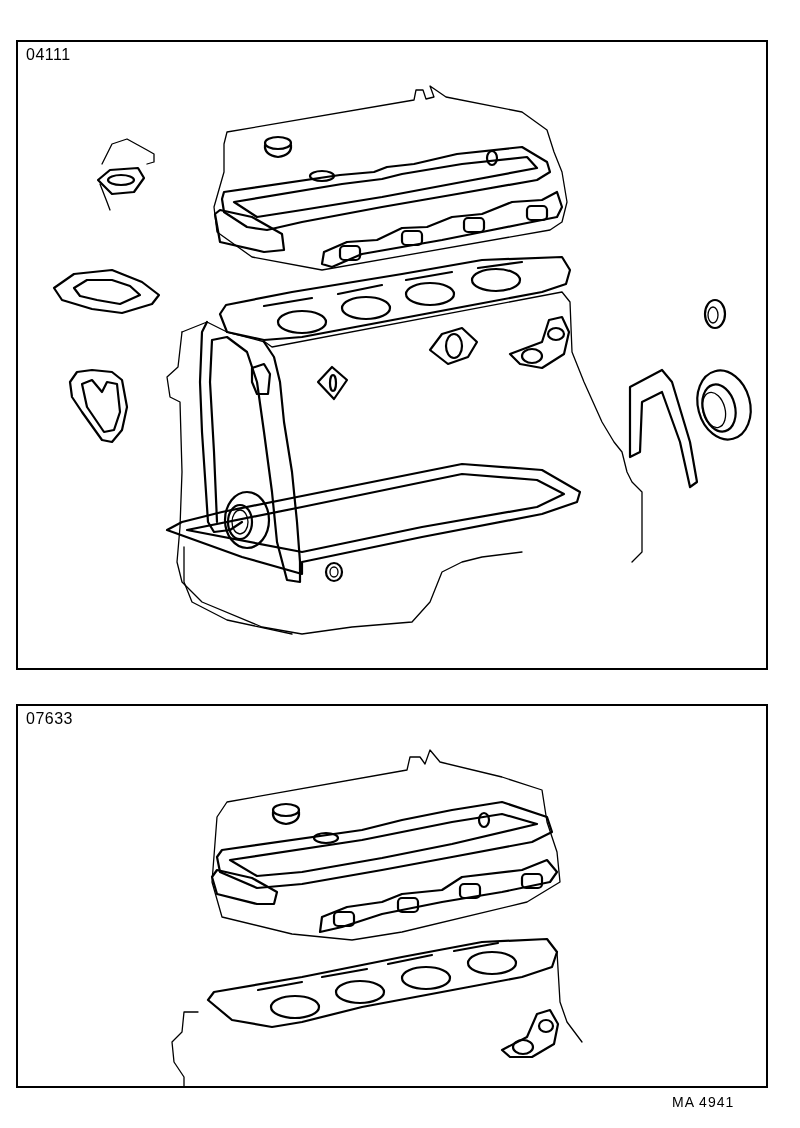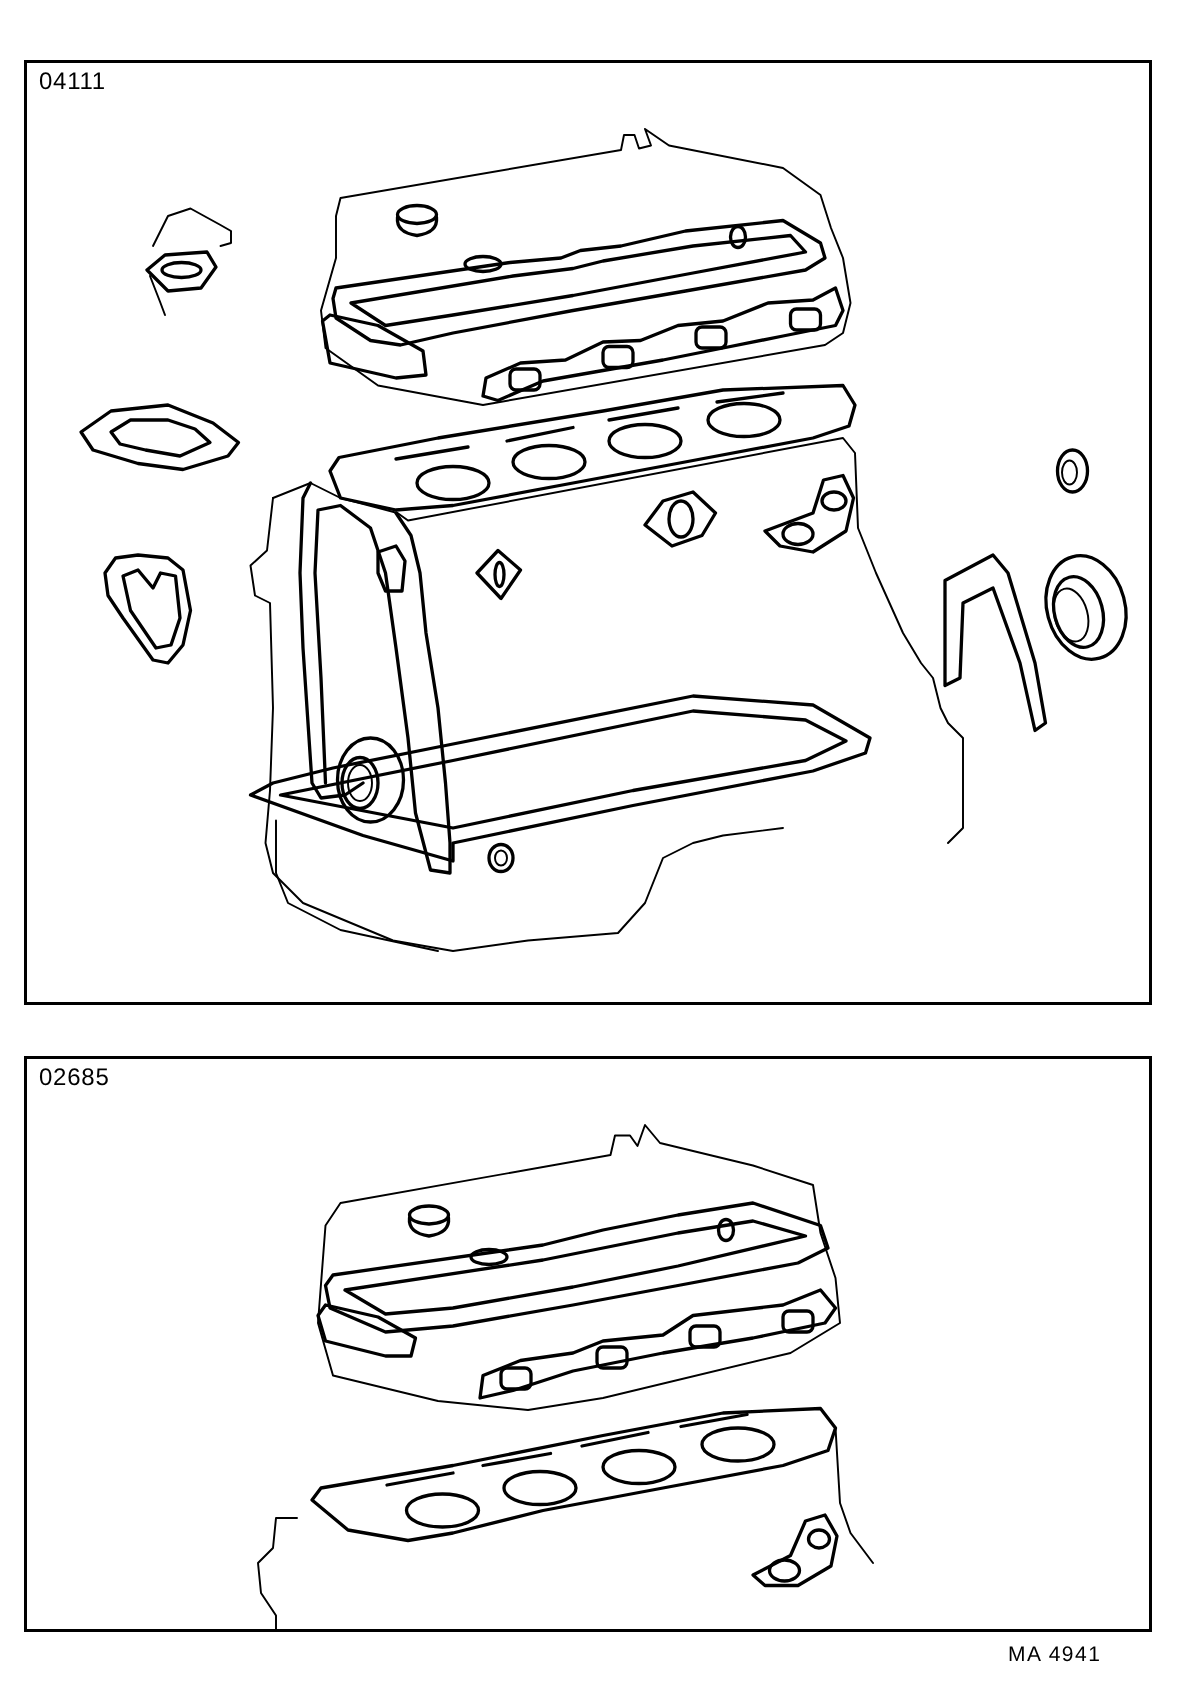--- a/index.html
+++ b/index.html
@@ -113,21 +113,21 @@
       <ellipse class="thin" cx="712" cy="408" rx="11" ry="18" transform="rotate(-15 712 408)"></ellipse>
     </g>
     <g>
       <ellipse class="thick" cx="713" cy="312" rx="10" ry="14"></ellipse>
       <ellipse class="thin" cx="711" cy="313" rx="5" ry="8"></ellipse>
     </g>
   </svg>
 </div>
 
 <div id="panel-2" class="panel">
-  <div class="panel-label">02685</div>
+  <div class="panel-label">07633</div>
   <svg width="752" height="384" viewBox="16 704 752 384">
     <g>
       <path class="thin" d="M215,815 L225,800 L405,768 L408,755 L418,755 L423,762 L428,748 L438,760 L500,775 L540,788 L545,820 L555,850 L558,880 L525,900 L400,930 L350,938 L290,932 L220,915 L210,880 Z"></path>
     </g>
     <g>
       <ellipse class="thick" cx="284" cy="808" rx="13" ry="6"></ellipse>
       <path class="thick" d="M271,810 Q270,820 284,822 Q298,820 297,810"></path>
     </g>
     <g>
       <path class="thick" d="M215,855 L220,848 L360,828 L400,818 L450,808 L500,800 L545,815 L550,830 L530,840 L450,855 L380,868 L300,882 L255,886 L218,870 Z"></path>

